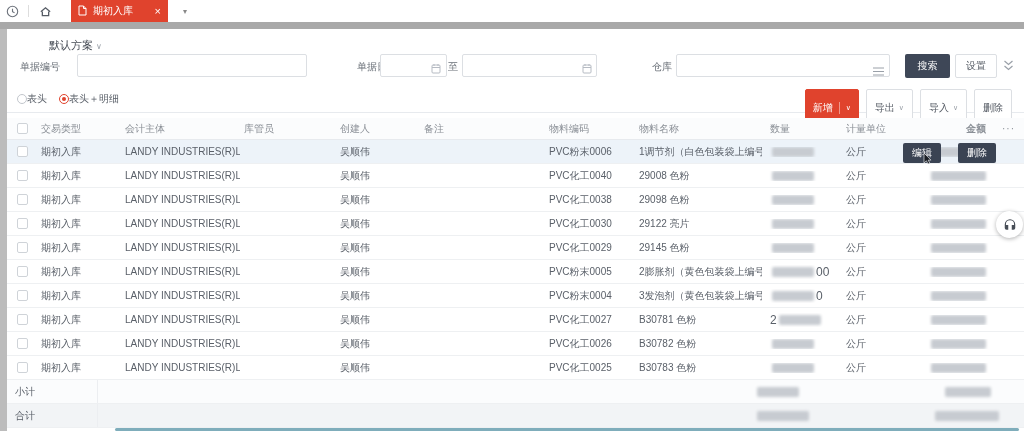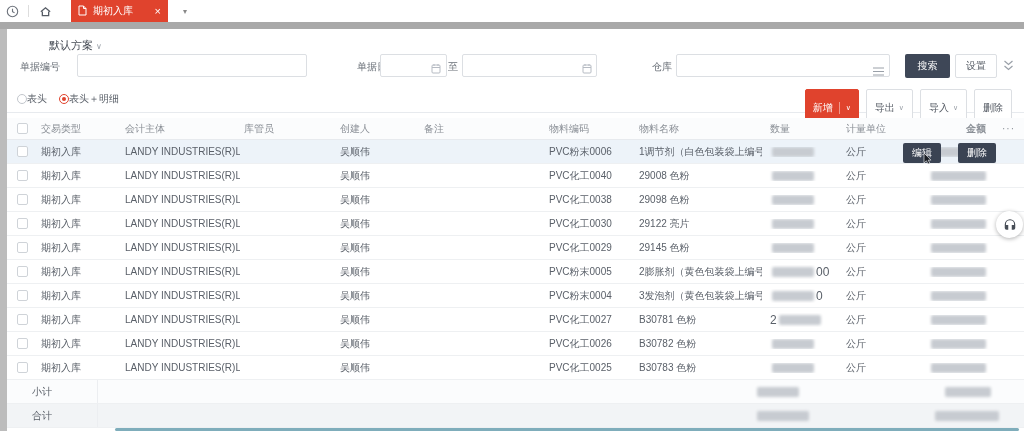--- a/index.html
+++ b/index.html
@@ -72,21 +72,21 @@
   .blur { height:10px; background:#c7cbd1; border-radius:2px; filter:blur(1.6px); display:inline-block; }
   .vis { font-size:12px; color:#5a6069; }
 
   .row-actions { position:absolute; right:28px; top:3px; display:flex; gap:17px; z-index:3;padding-left:20px; }
   .row-actions .act { background:#3a4353; color:#fff; font-size:10px; border:none; border-radius:2px;
     padding:3px 9px; cursor:pointer; }
   .cursor-ic { position:absolute; right:92px; top:13px; z-index:4; }
 
   .sum-row { position:relative; display:flex; align-items:center; height:24px; font-size:10px;
     color:#5a6069; border-bottom:1px solid #eef0f2; }
-  .sum-row .sum-label { width:91px; height:100%; display:flex; align-items:center; padding-left:25px;
+  .sum-row .sum-label { width:91px; height:100%; display:flex; align-items:center; padding-left:8px;
     border-right:1px solid #eceef1; }
   .sum-row.sub { background:#fbfcfd; }
   .sum-row.tot { background:#f2f4f6; }
   .abs-blur { position:absolute; top:7px; }
 
   .hscroll { position:absolute; left:108px; right:5px; bottom:0; height:3px; background:#7fadbb;
     border-radius:2px; cursor:pointer; }
 
   .float-help { position:absolute; left:996px; top:211px; width:27px; height:27px; border-radius:50%;
     background:#fff; box-shadow:0 1px 4px rgba(0,0,0,.3); display:flex; align-items:center;

